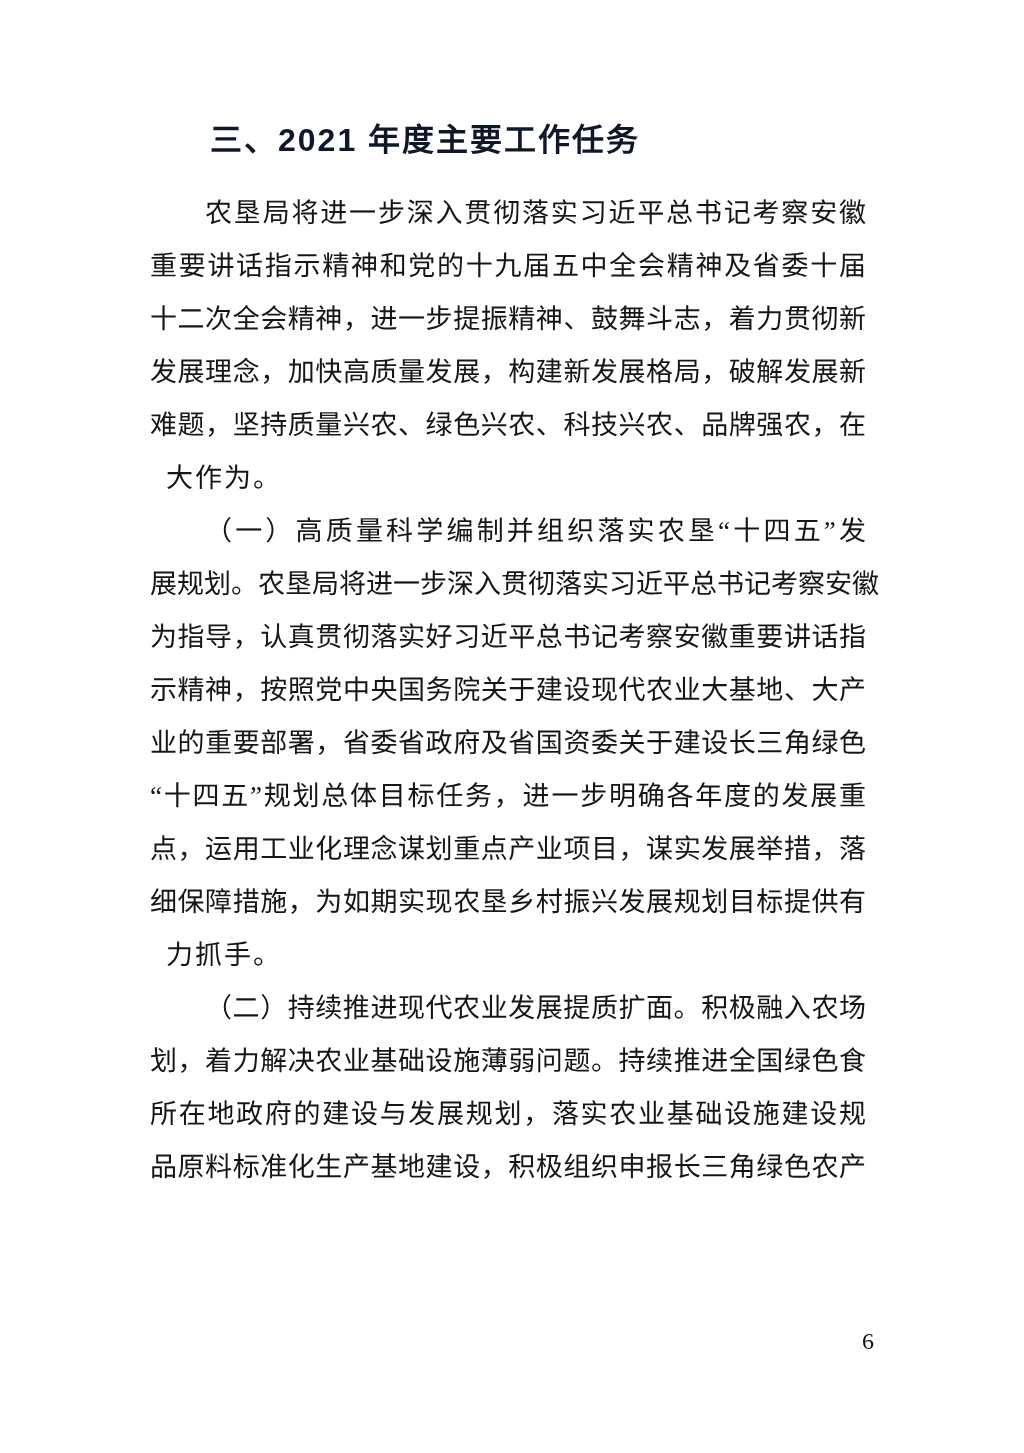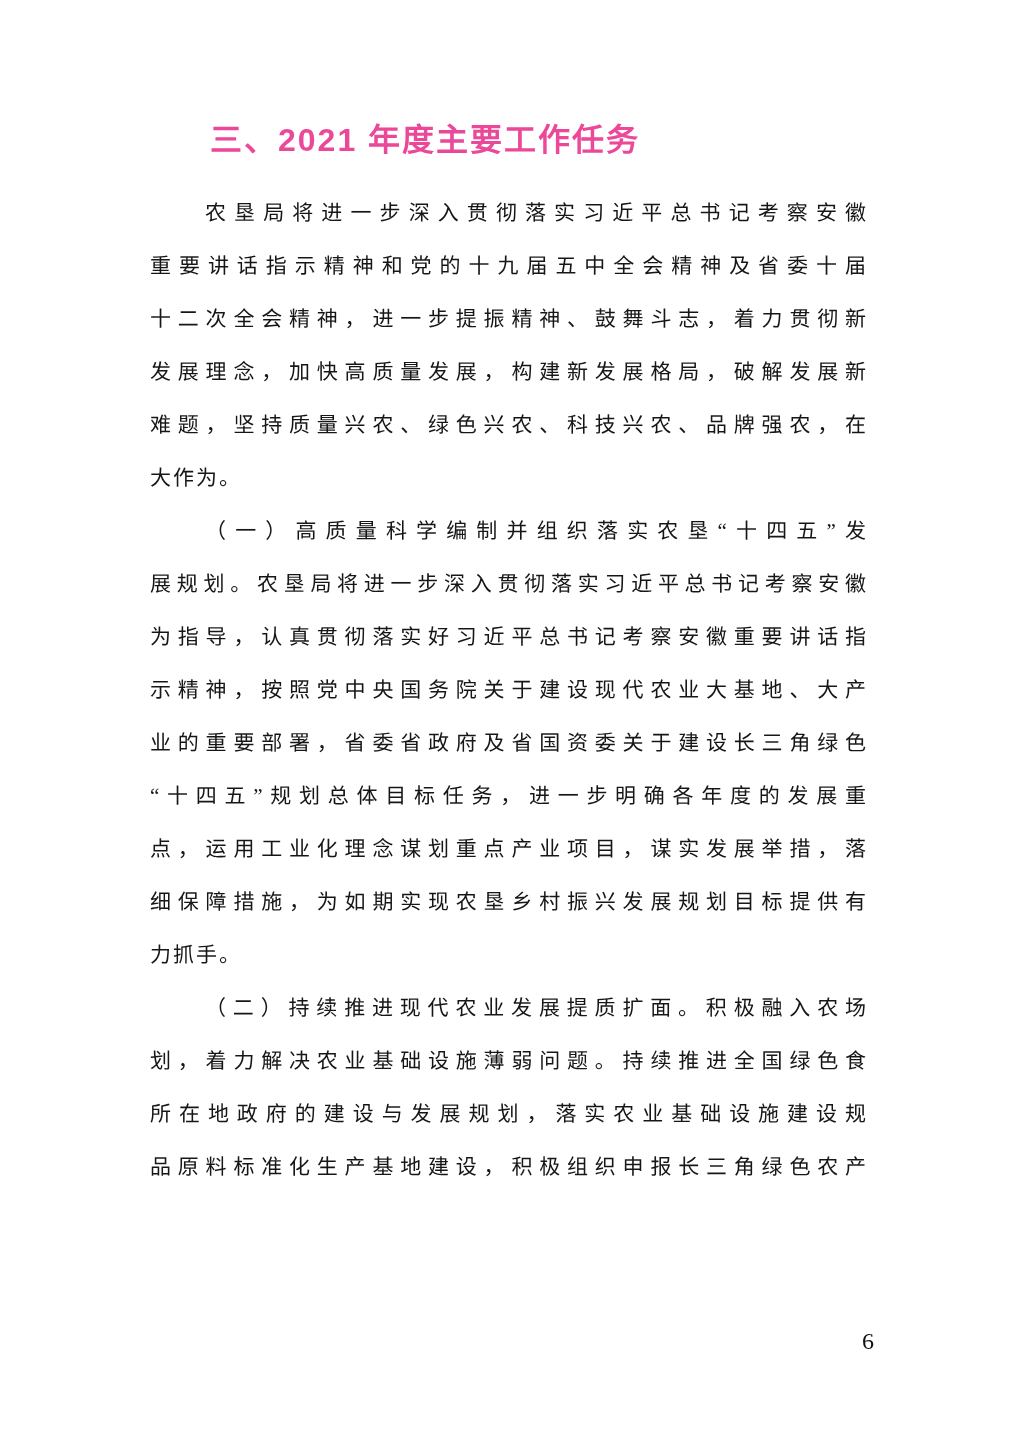--- a/index.html
+++ b/index.html
@@ -23,41 +23,42 @@
     width: 716px;
   }
   .doc-title {
     margin: 0 0 24px 0;
     padding-left: 60px;
     font-family: "Liberation Sans", "DejaVu Sans", sans-serif;
     font-weight: bold;
     font-size: 32px;
     line-height: 46px;
     letter-spacing: 2px;
-    color: #ec4899;
+    color: #0f172a;
     white-space: nowrap;
   }
   .doc-body {
-    font-size: 21px;
+    font-size: 27px;
     line-height: 53px;
   }
   .line {
     text-align: justify;
     text-align-last: justify;
     text-justify: inter-character;
     white-space: nowrap;
     height: 53px;
   }
   .line.first {
     padding-left: 55px;
   }
   .line.endline {
     text-align: left;
     text-align-last: left;
     letter-spacing: 2px;
+    margin-left: 16px;
   }
   .page-number {
     position: absolute;
     top: 1328px;
     right: 150px;
     font-size: 24px;
     line-height: 26px;
     font-family: "Liberation Serif", "DejaVu Serif", serif;
     color: #111111;
   }

